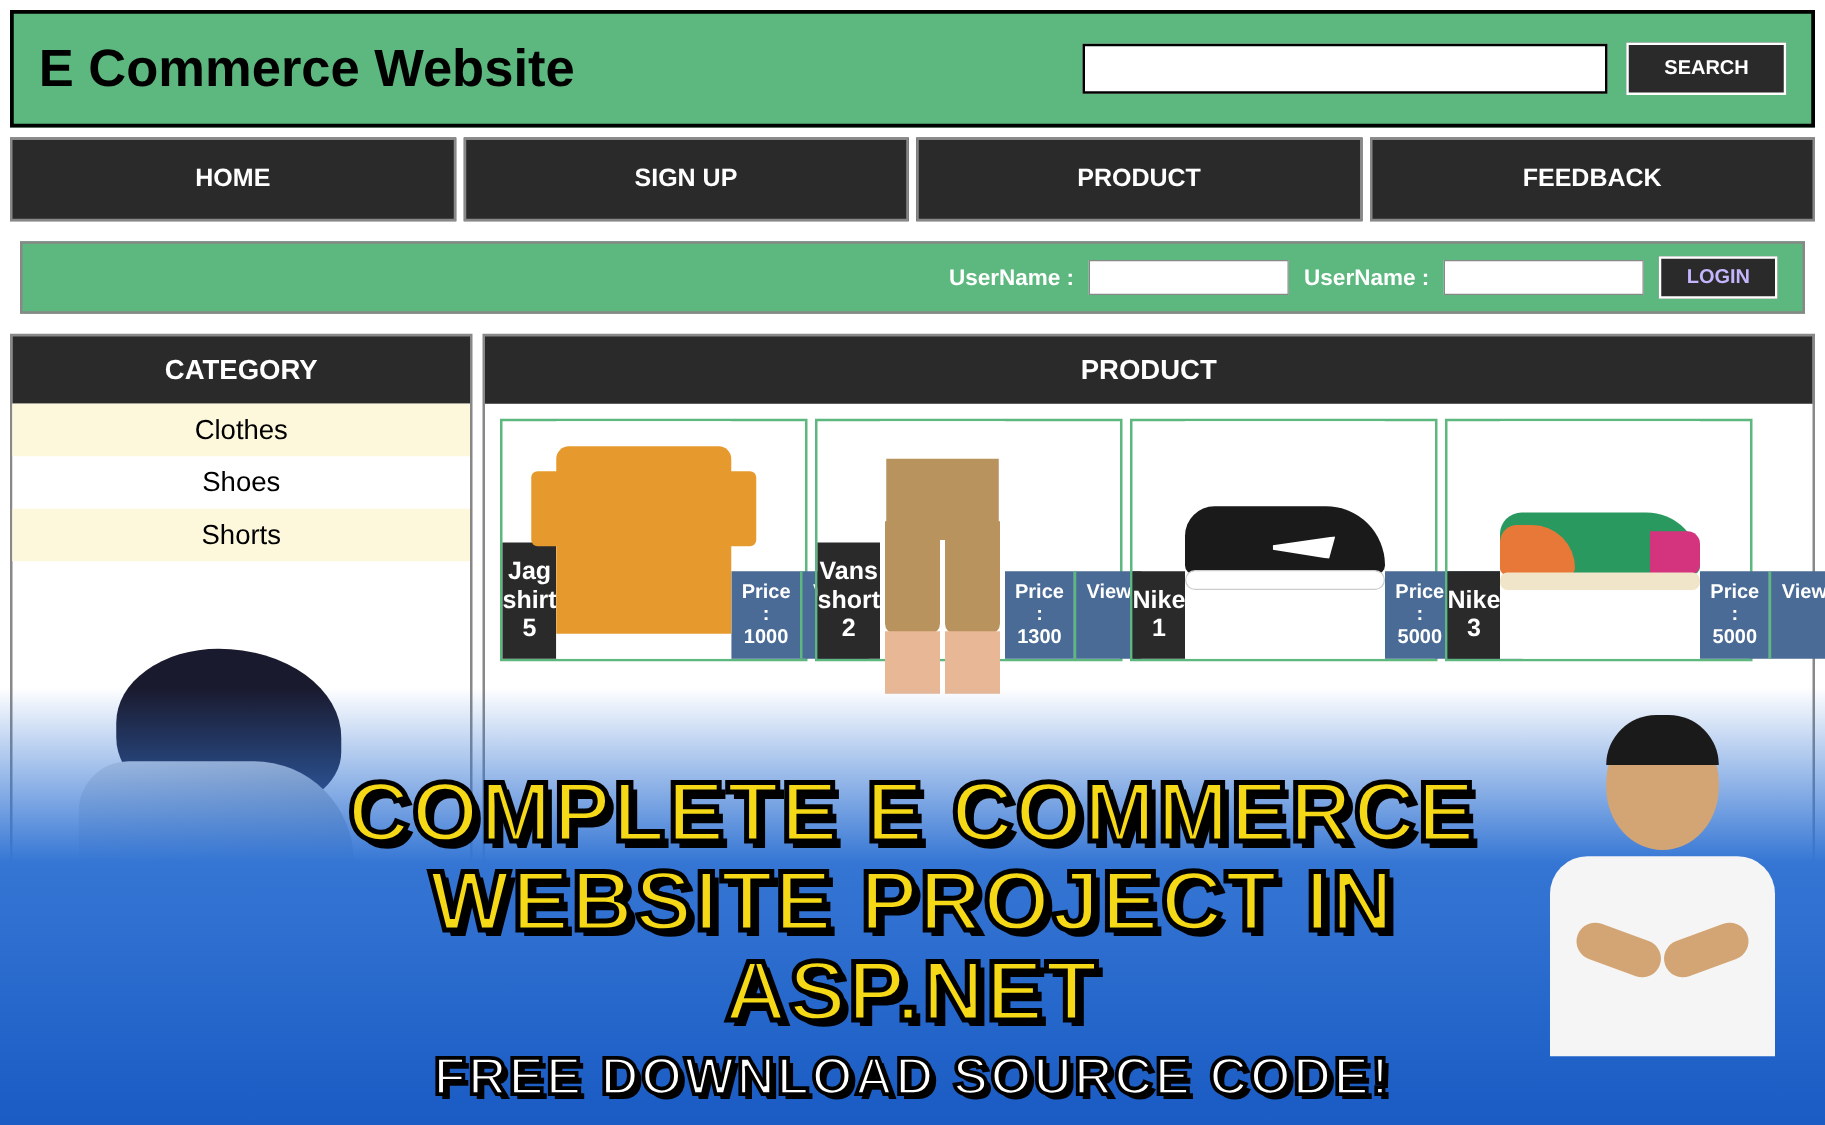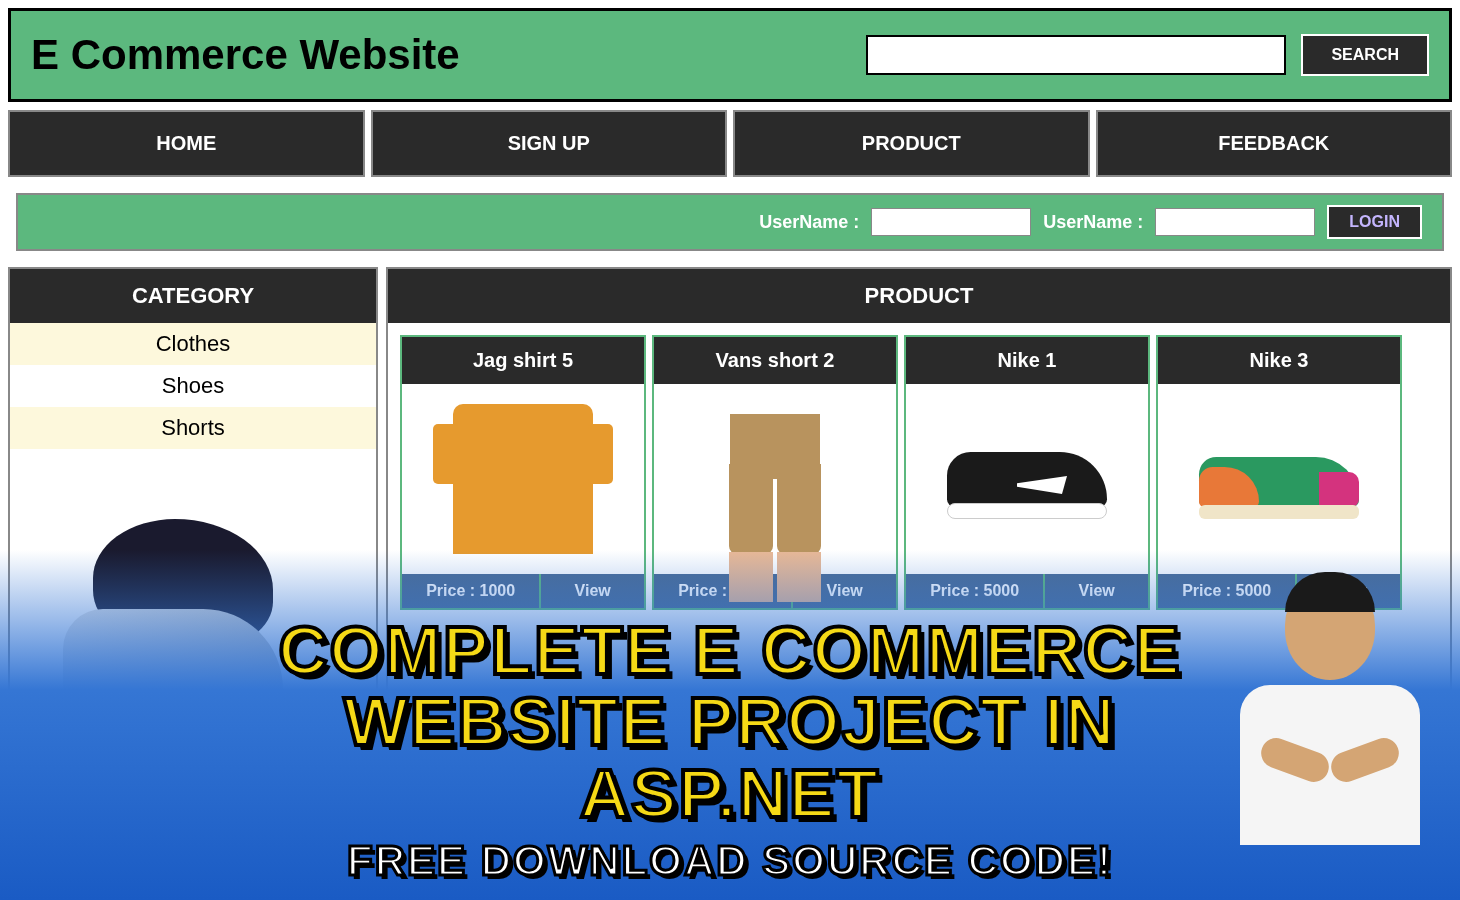--- a/index.html
+++ b/index.html
@@ -68,21 +68,21 @@
     .sidebar-image {
       margin-top: 30px; height: 280px; position: relative;
       display: flex; align-items: center; justify-content: center;
     }
     
     .product-grid {
       display: flex; gap: 6px; padding: 12px; flex-wrap: wrap;
     }
     .product-card {
       width: 246px; border: 2px solid #5cb87e;
-      display: flex; flex-direction: column;
+      display: flex; flex-direction: row; align-items: flex-end;
     }
     .product-title {
       background: #2a2a2a; color: #fff; text-align: center;
       padding: 12px 0; font-size: 20px; font-weight: bold;
     }
     .product-image {
       height: 190px; background: #fff;
       display: flex; align-items: center; justify-content: center;
       position: relative;
     }

